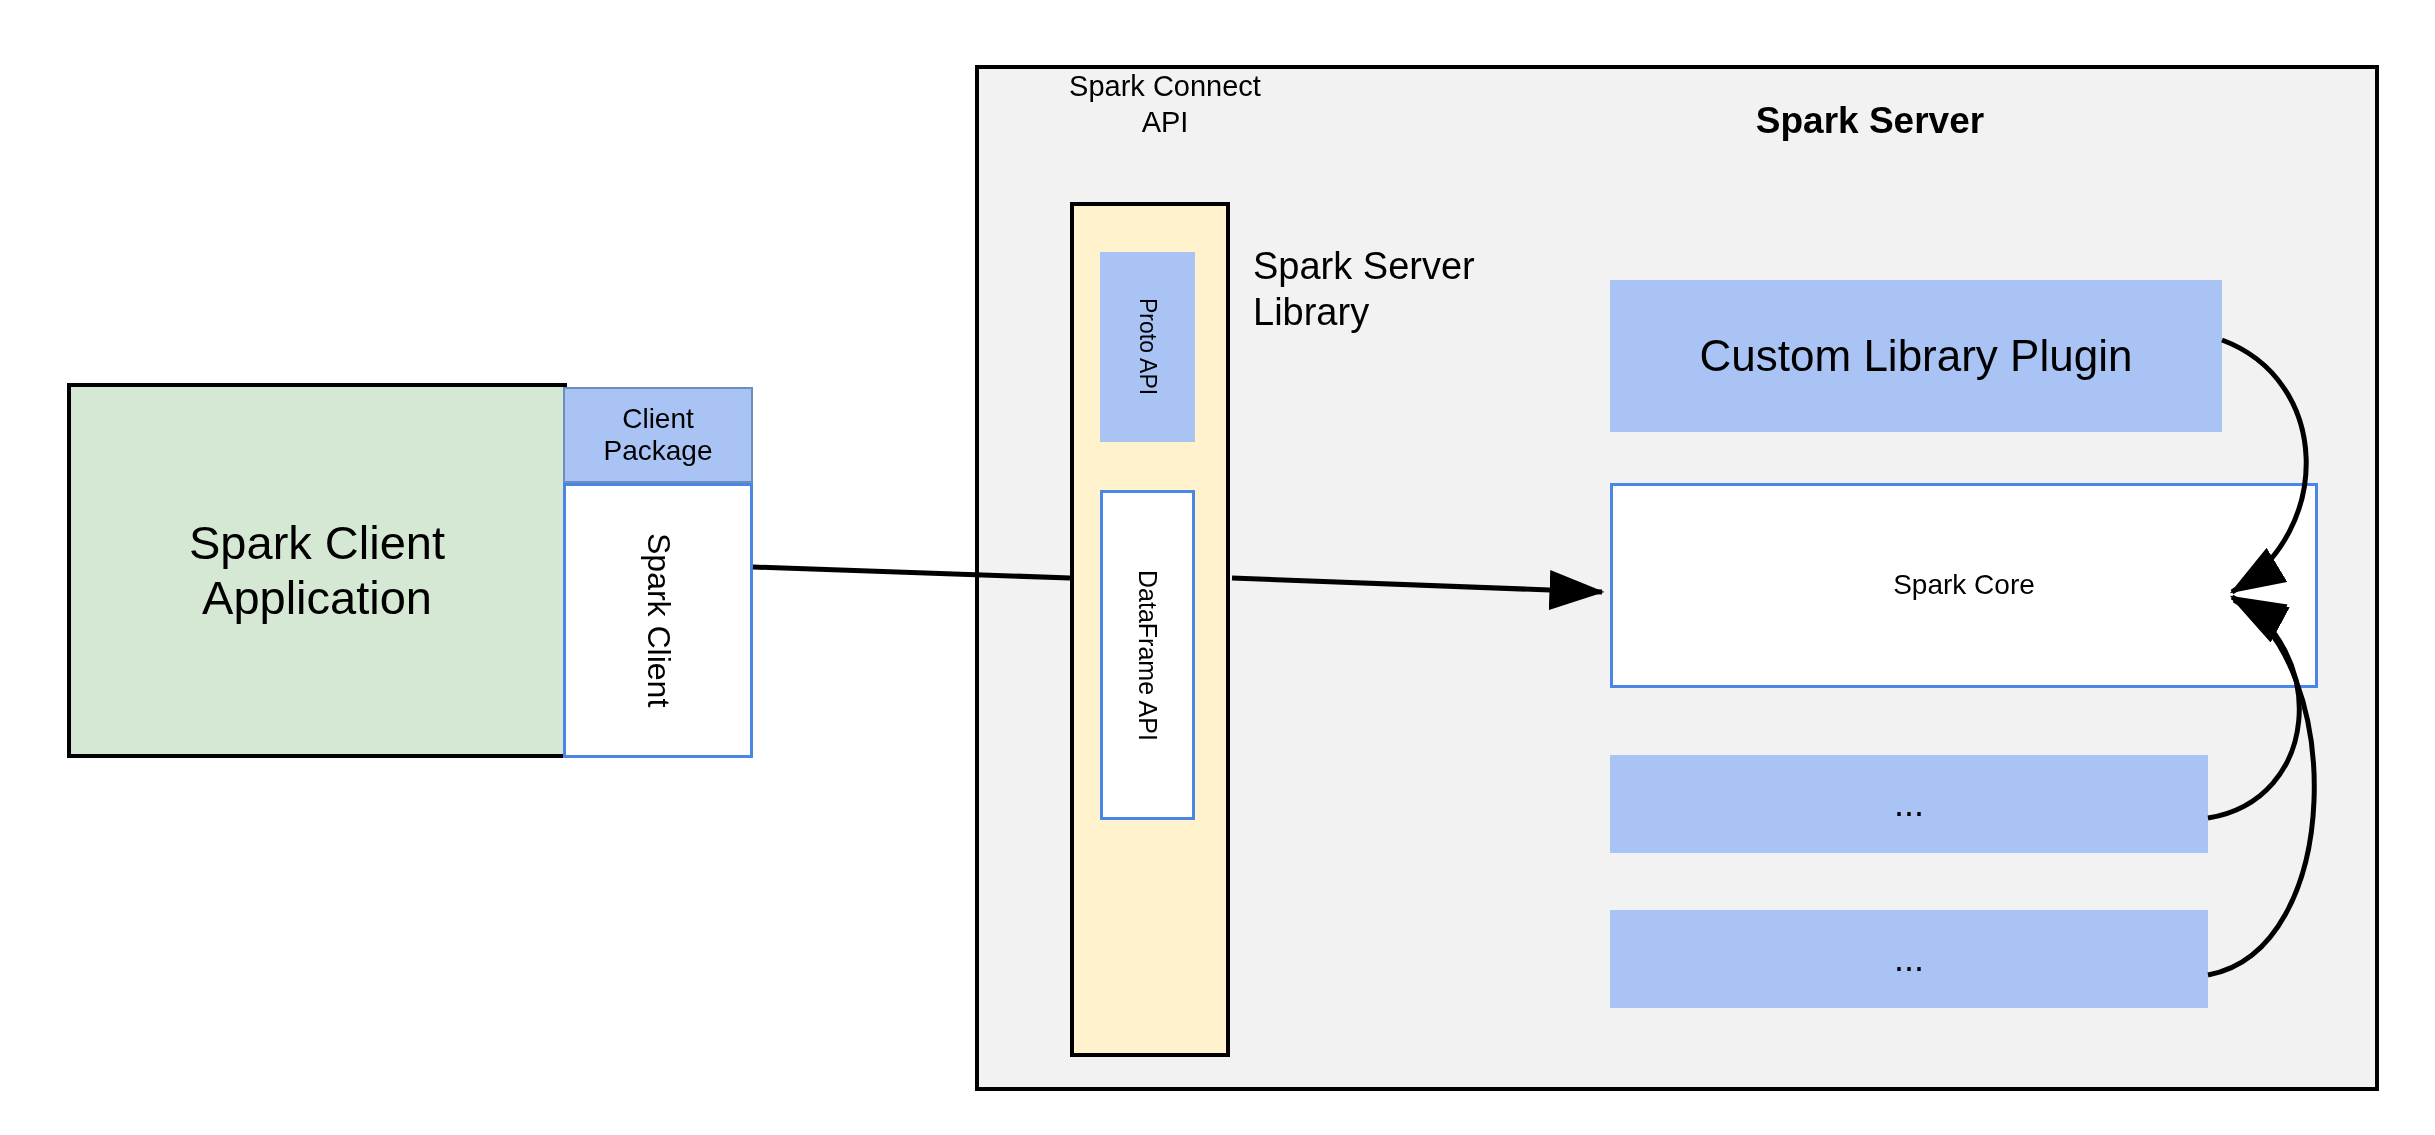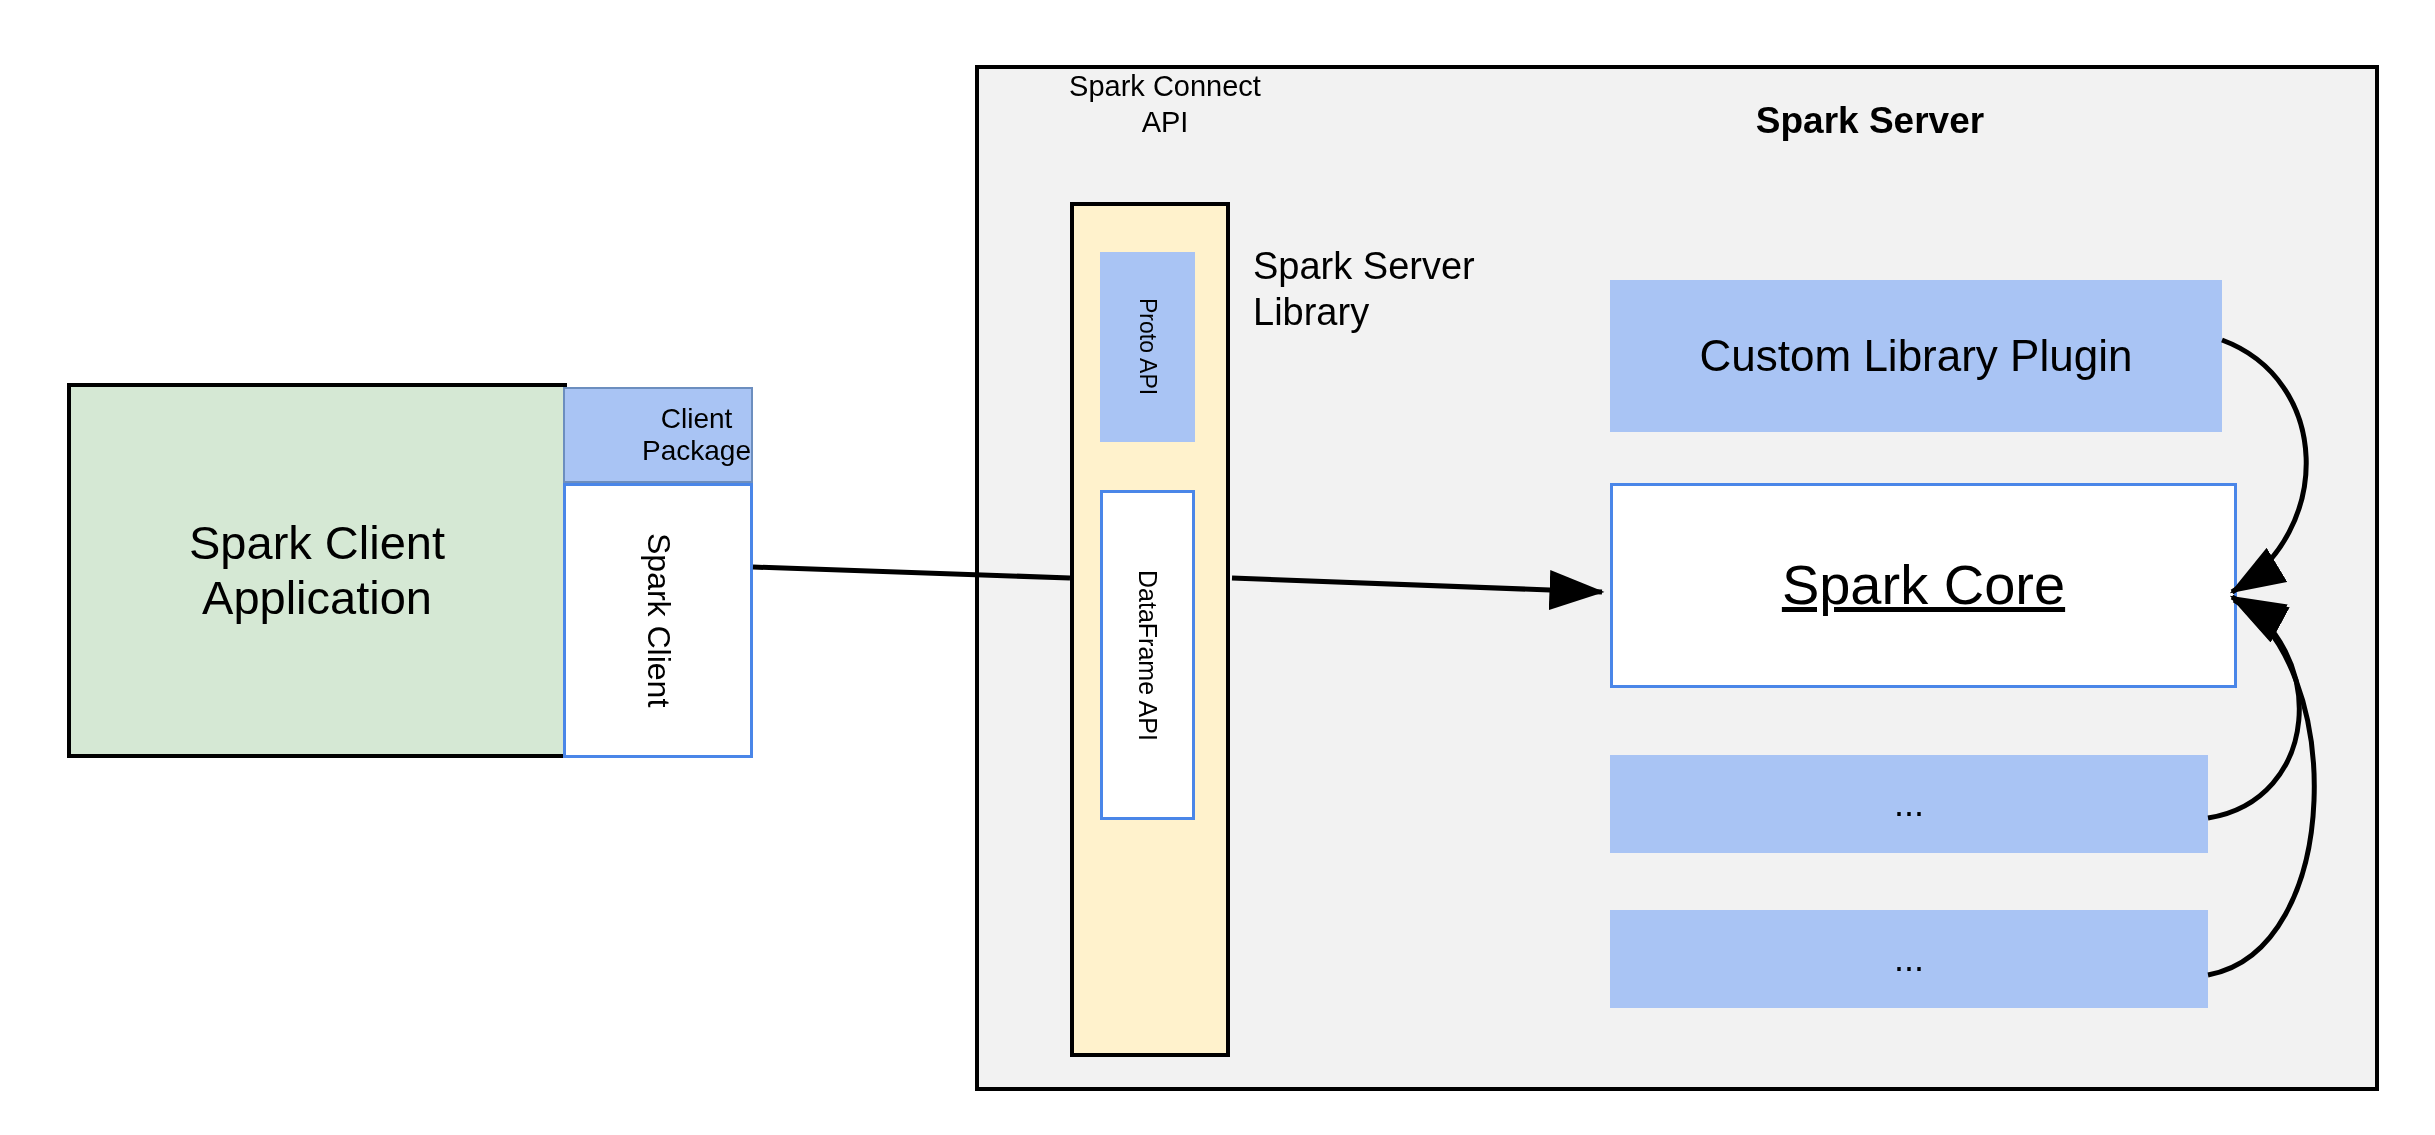--- a/index.html
+++ b/index.html
@@ -37,21 +37,20 @@
     z-index: 3;
   }
   #client-app-label { white-space: pre-line; }
 
   #client-package-box {
     left: 563px; top: 387px; width: 190px; height: 96px;
     background: #a9c4f4;
     border: 2px solid #6c8ebf;
     font-size: 28px;
     z-index: 5;
-    justify-content: flex-end;
   }
   #client-package-label { white-space: pre-line; }
 
   #spark-client-box {
     left: 563px; top: 483px; width: 190px; height: 275px;
     background: #ffffff;
     border: 3px solid #4a86e8;
     z-index: 5;
   }
   #spark-client-label {
@@ -131,26 +130,25 @@
 
   
   #custom-plugin-box {
     left: 1610px; top: 280px; width: 612px; height: 152px;
     background: #a9c4f4;
     font-size: 44px;
     z-index: 3;
     text-align: right;
   }
   #spark-core-box {
-    left: 1610px; top: 483px; width: 627px; height: 205px;
+    left: 1610px; top: 483px; width: 708px; height: 205px;
     background: #ffffff;
     border: 3px solid #4a86e8;
-    font-size: 56px;
-    z-index: 3;
-    text-decoration: underline;
+    font-size: 28px;
+    z-index: 3;
   }
   #ellipsis-box-1 {
     left: 1610px; top: 755px; width: 598px; height: 98px;
     background: #a9c4f4;
     font-size: 36px;
     z-index: 3;
   }
   #ellipsis-box-2 {
     left: 1610px; top: 910px; width: 598px; height: 98px;
     background: #a9c4f4;

